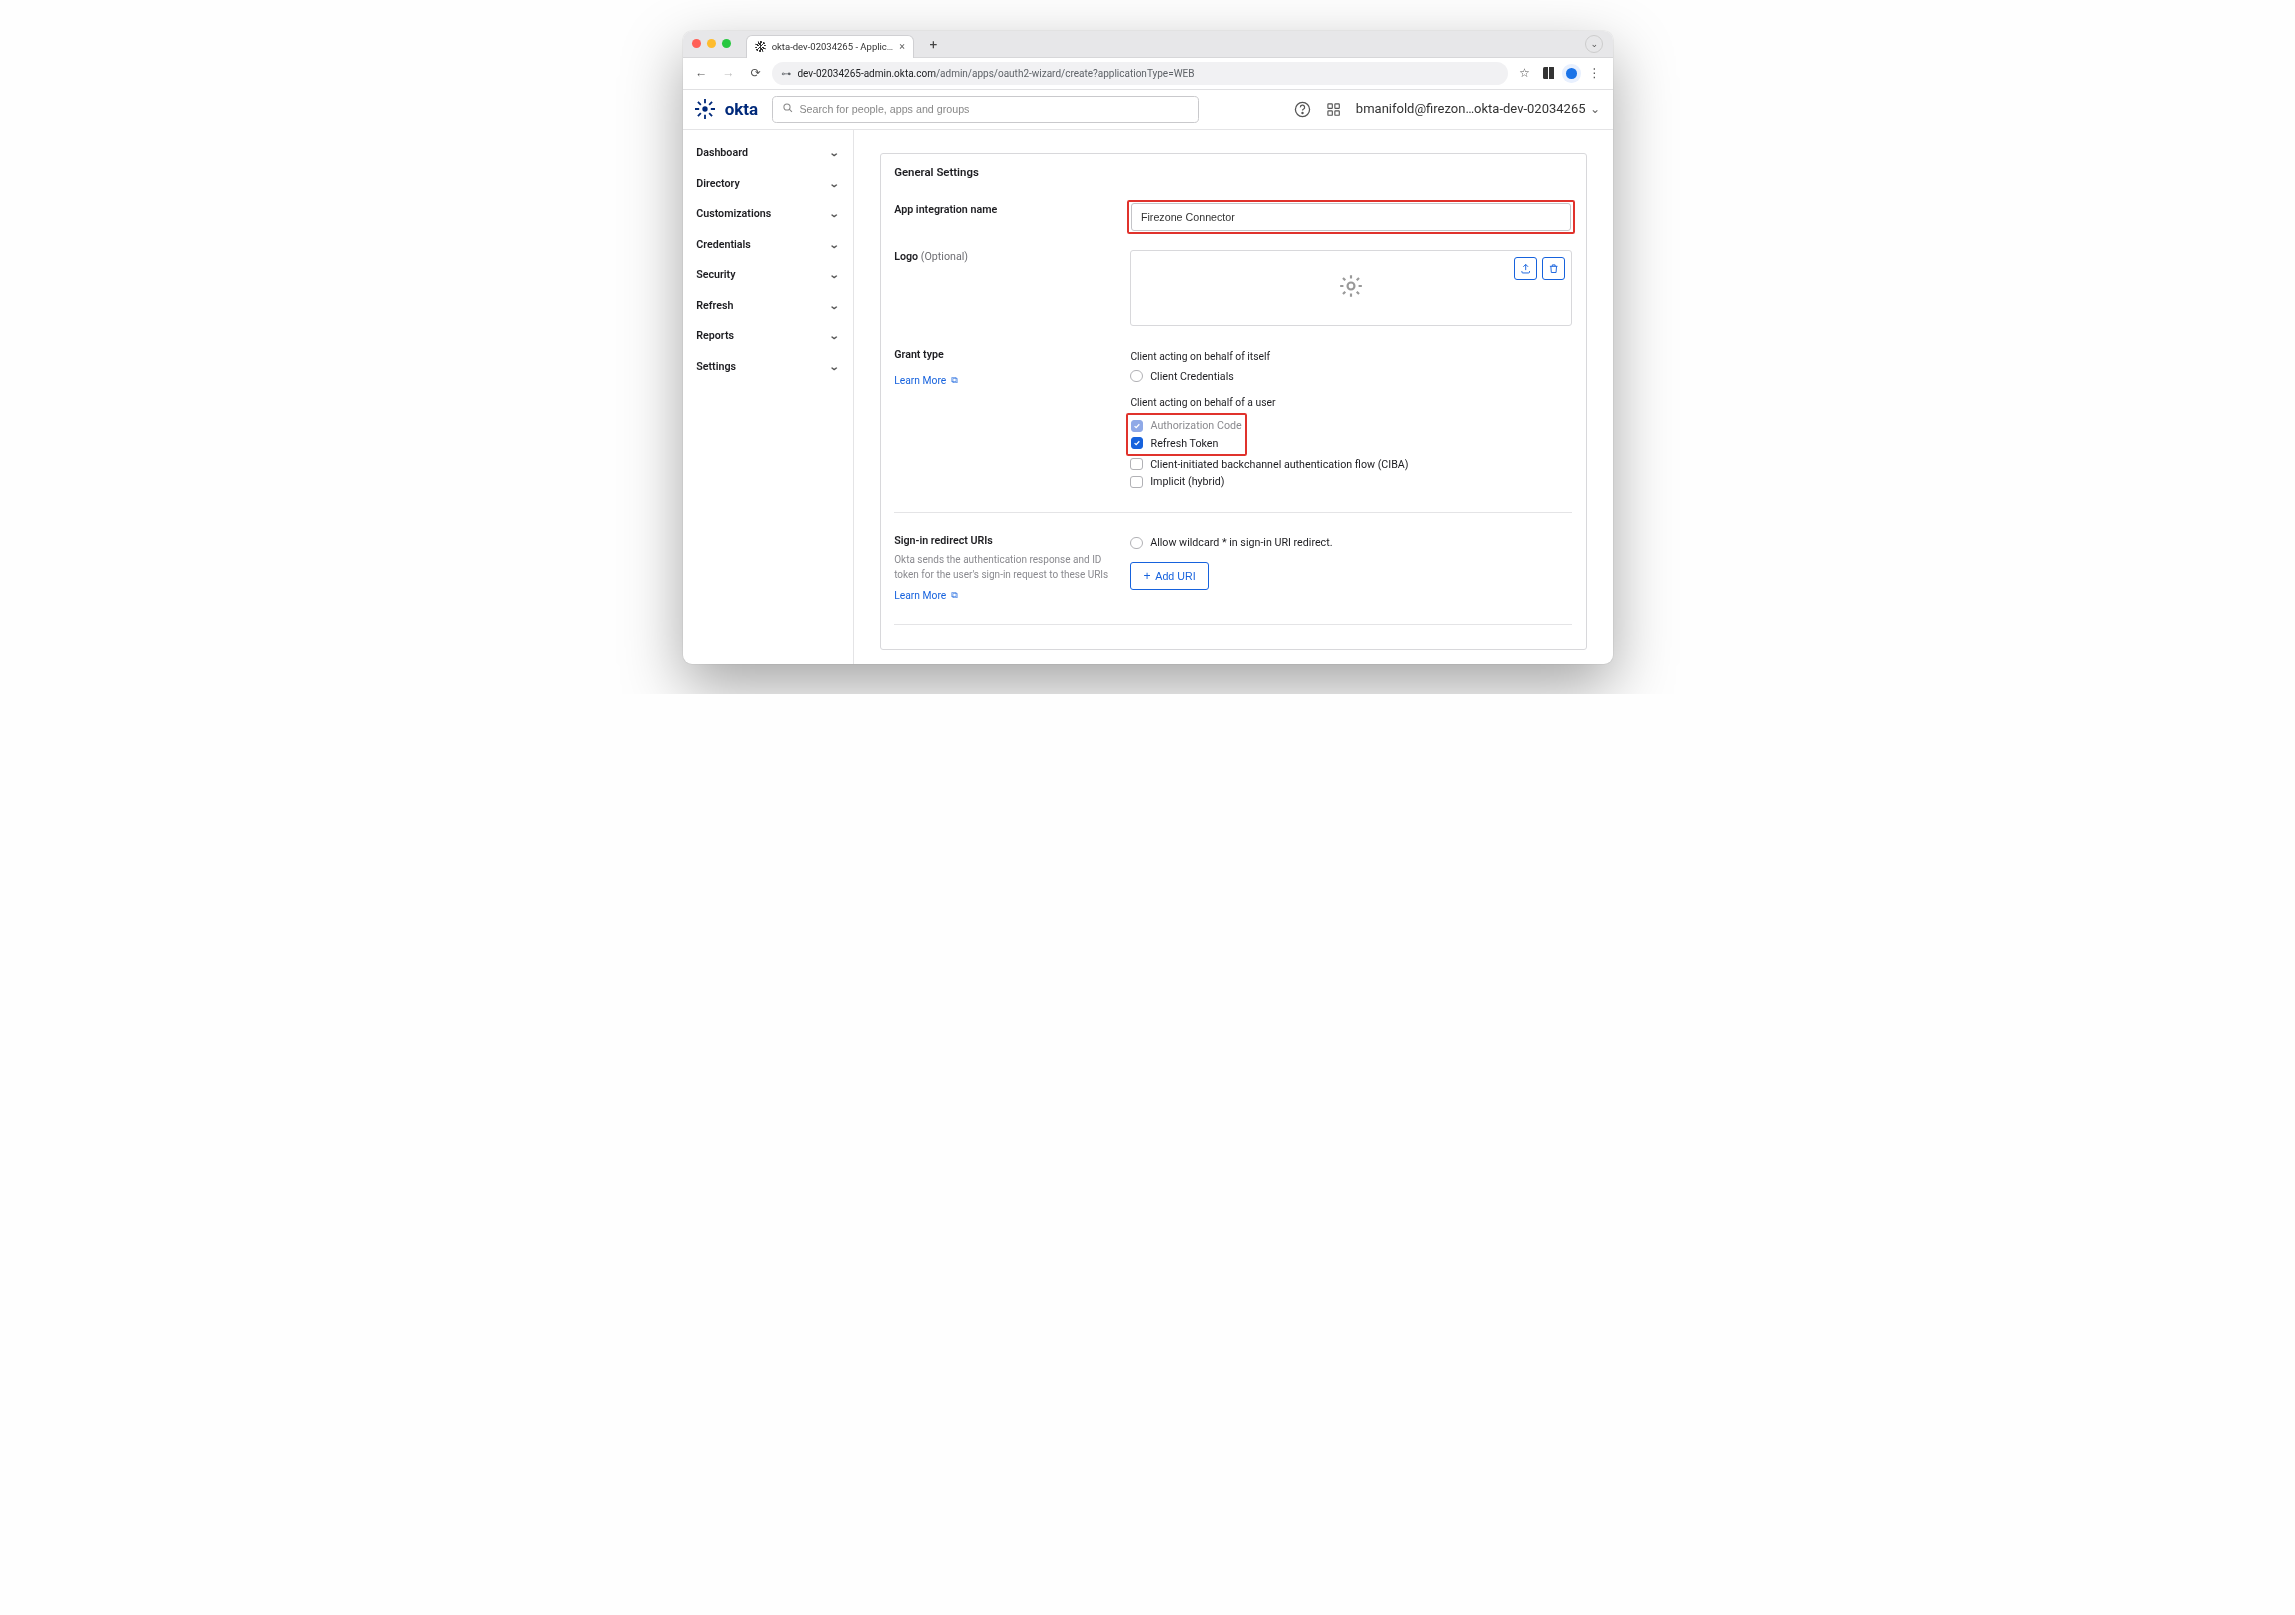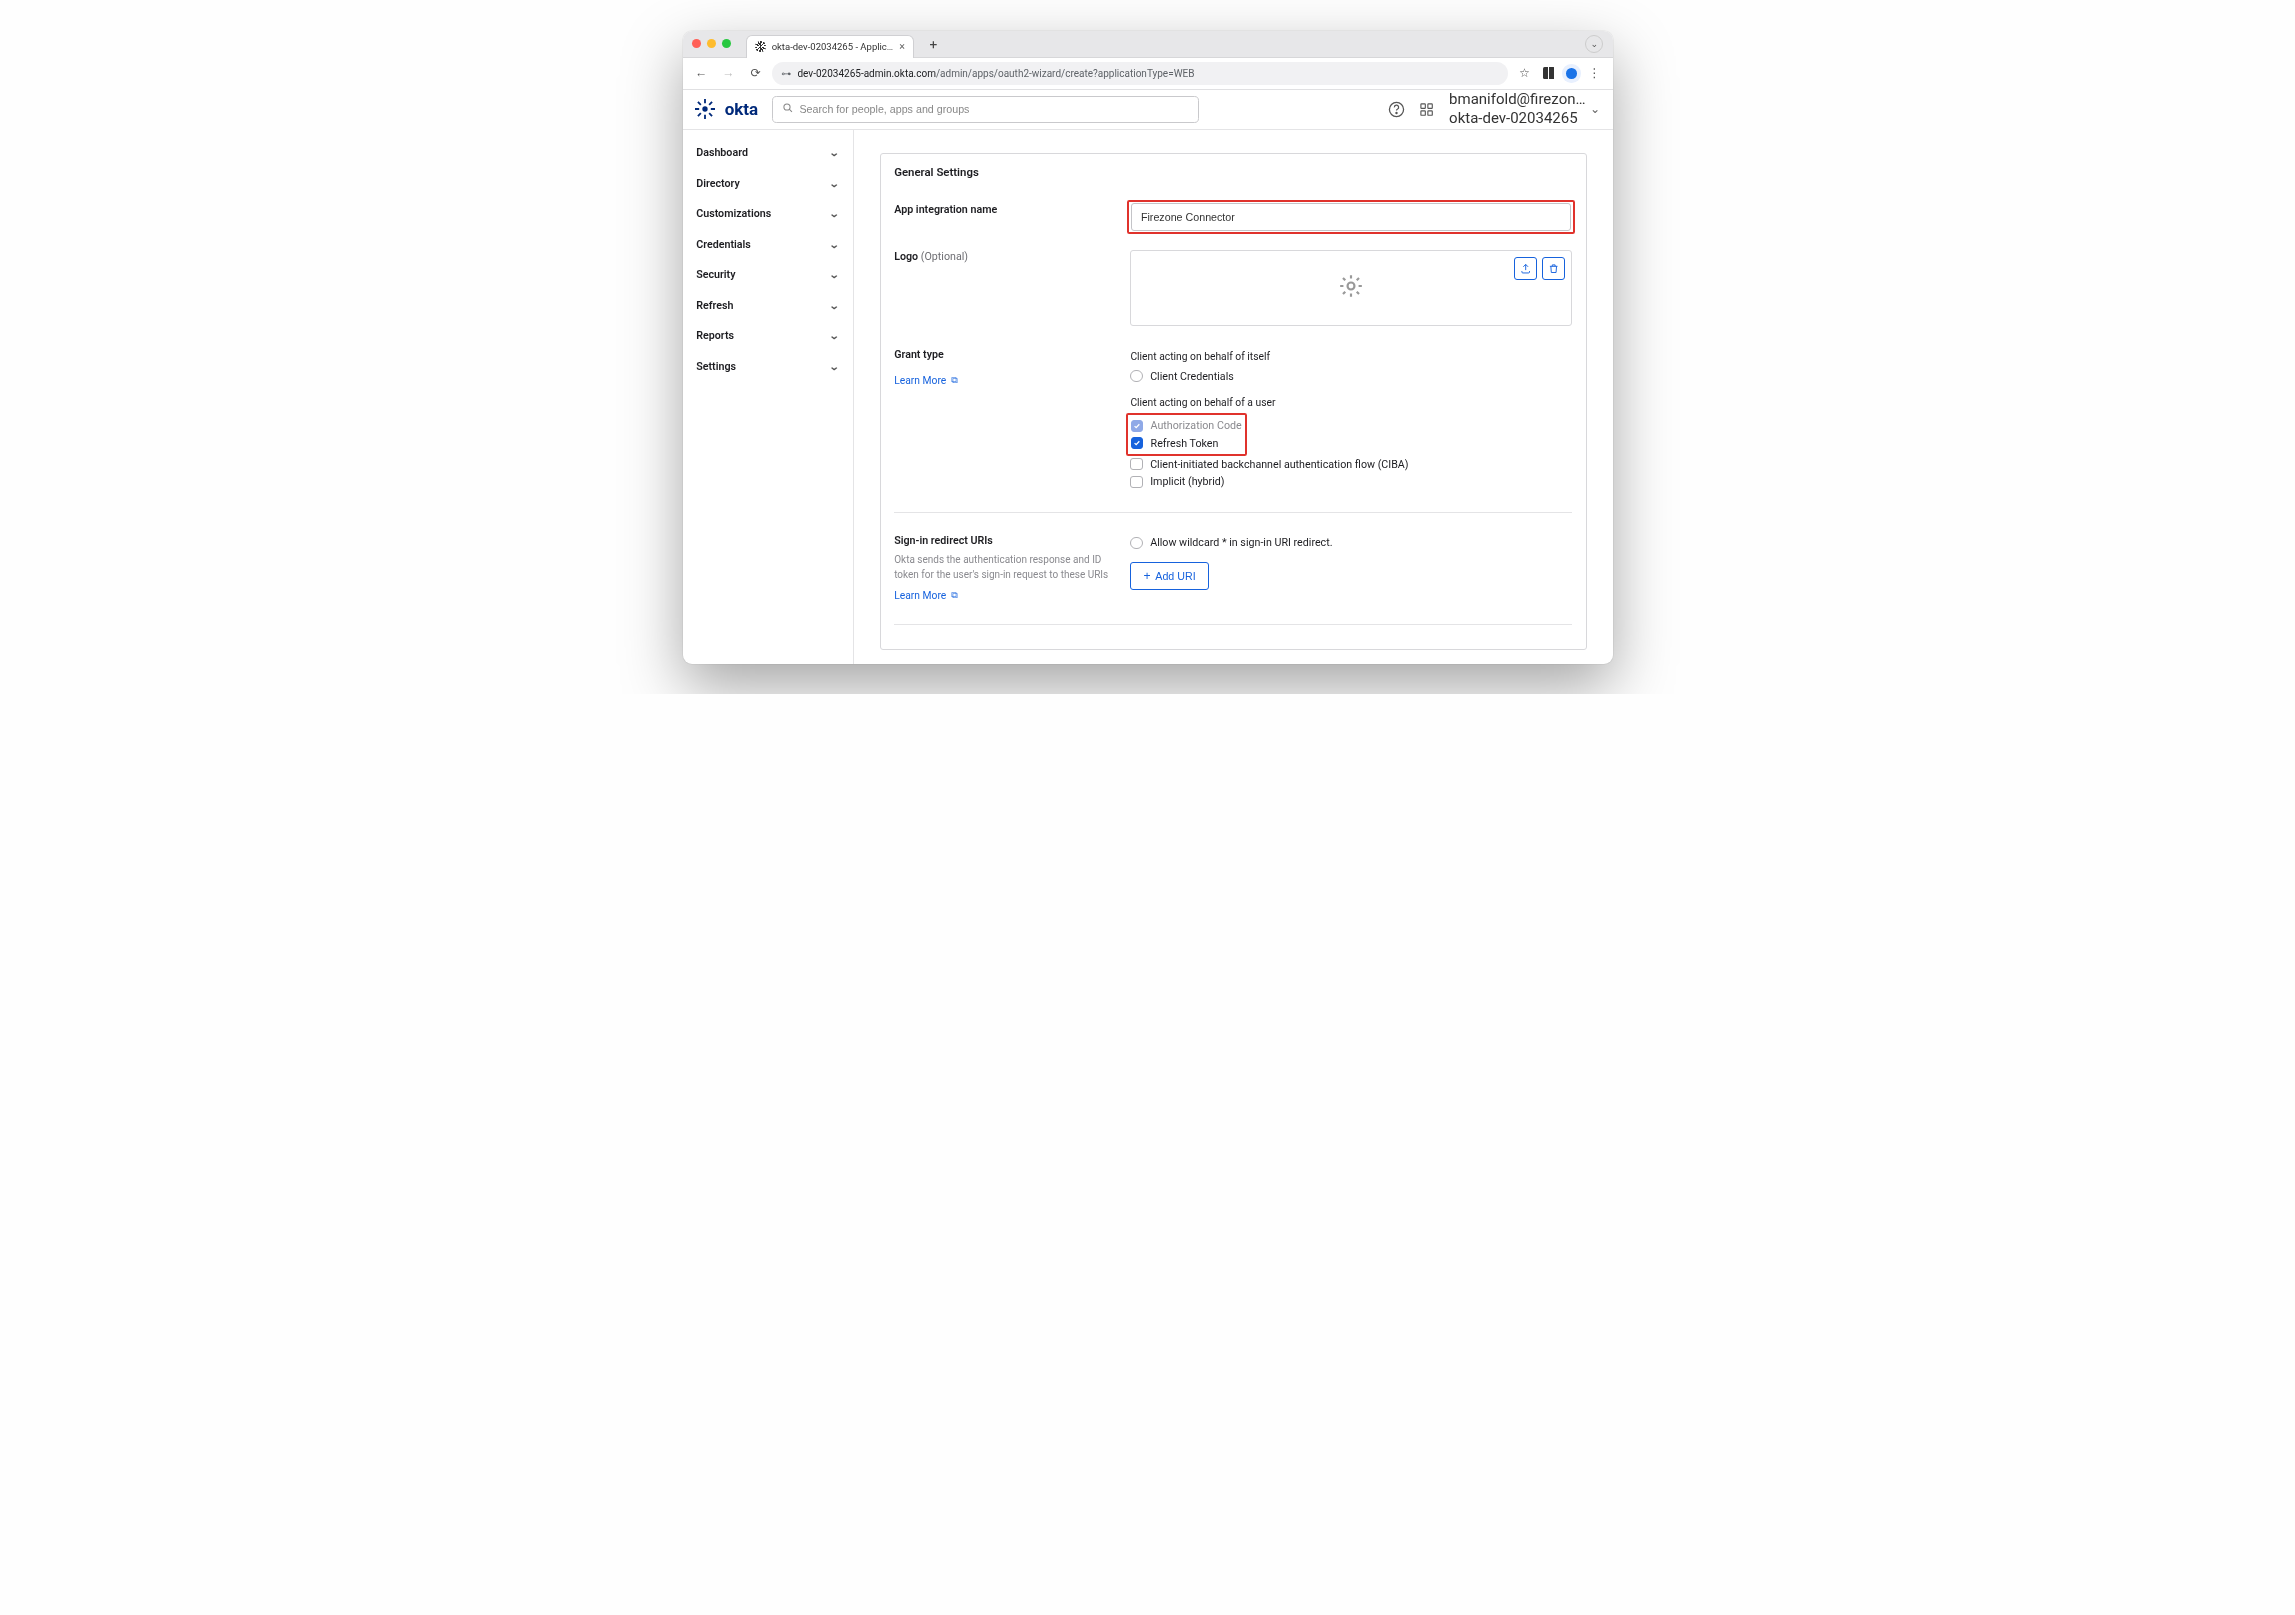--- a/index.html
+++ b/index.html
@@ -32,21 +32,21 @@
 
 .okta-header{height:40px;border-bottom:0.8px solid #e4e4e6;display:flex;align-items:center;padding:0 12.2px;gap:13.7px;}
 .okta-logo{display:flex;align-items:center;gap:10px;font-size:17px;font-weight:700;color:#00297a;}
 .okta-logo svg{width:20px;height:20px;}
 .search-wrap{flex:0 0 427px;}
 .okta-search{width:100%;height:27.4px;border:0.8px solid #c9c9cc;border-radius:4.6px;display:flex;align-items:center;padding:0 9.1px;gap:6.1px;color:#777;}
 .okta-search input{border:none;outline:none;flex:1;font-size:10.7px;background:transparent;color:#333;}
 .okta-search input::placeholder{color:#888;}
 .hdr-right{margin-left:auto;display:flex;align-items:center;gap:13.7px;}
 .hdr-icon{width:17px;height:17px;display:flex;align-items:center;justify-content:center;color:#555;cursor:pointer;}
-.hdr-user{display:flex;flex-direction:column;font-size:15px;line-height:1.3;color:#333;}
+.hdr-user{display:flex;flex-direction:row;font-size:13px;line-height:1.3;color:#333;}
 .hdr-user-row{display:flex;align-items:center;gap:4.6px;}
 .hdr-caret{color:#666;}
 
 
 .body{flex:1;display:flex;overflow:hidden;}
 .sidebar{width:171px;border-right:0.8px solid #e4e4e6;padding-top:7.6px;}
 .nav-item{display:flex;align-items:center;justify-content:space-between;height:30.5px;padding:0 13.7px;font-size:10.7px;font-weight:600;color:#1d1d21;cursor:pointer;}
 .nav-item .chev{color:#555;font-size:10px;transform:scaleX(1.3);}
 
 .main{flex:1;overflow:auto;padding:23px 26px;}

